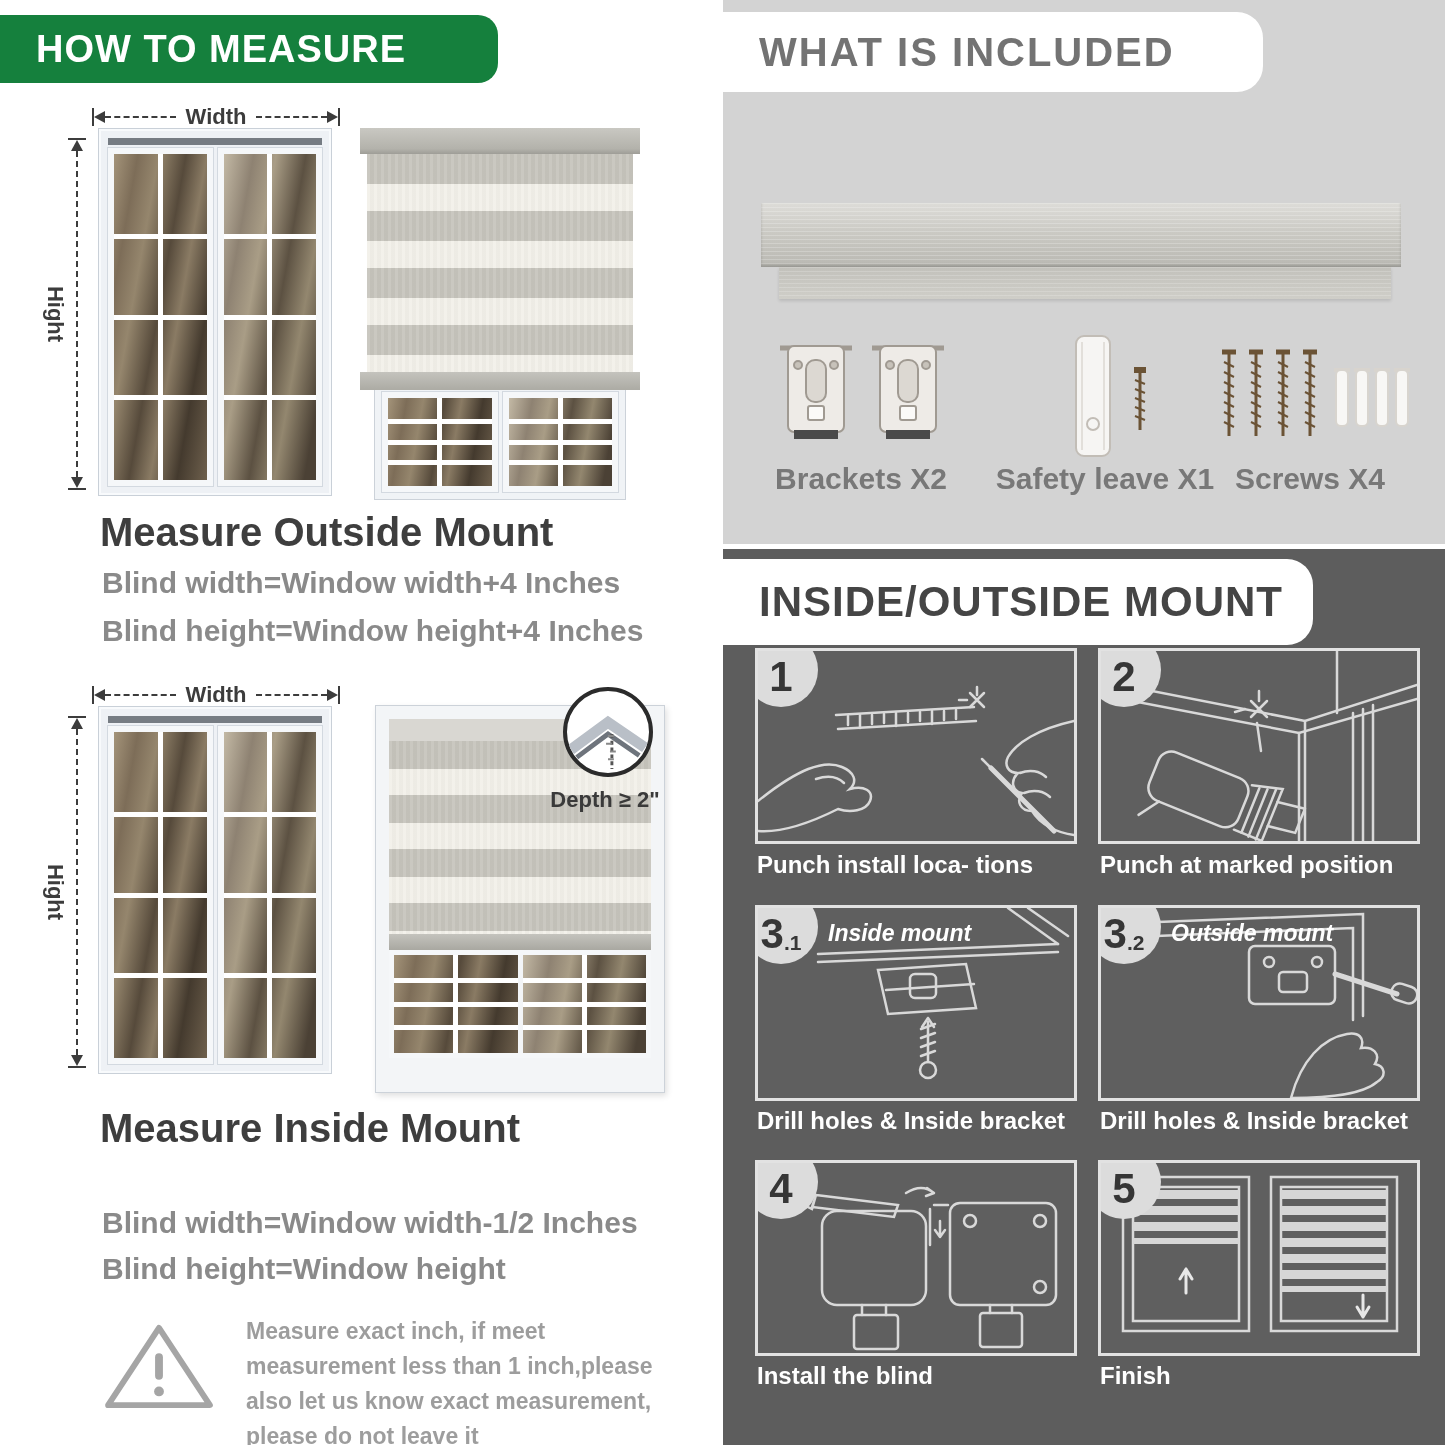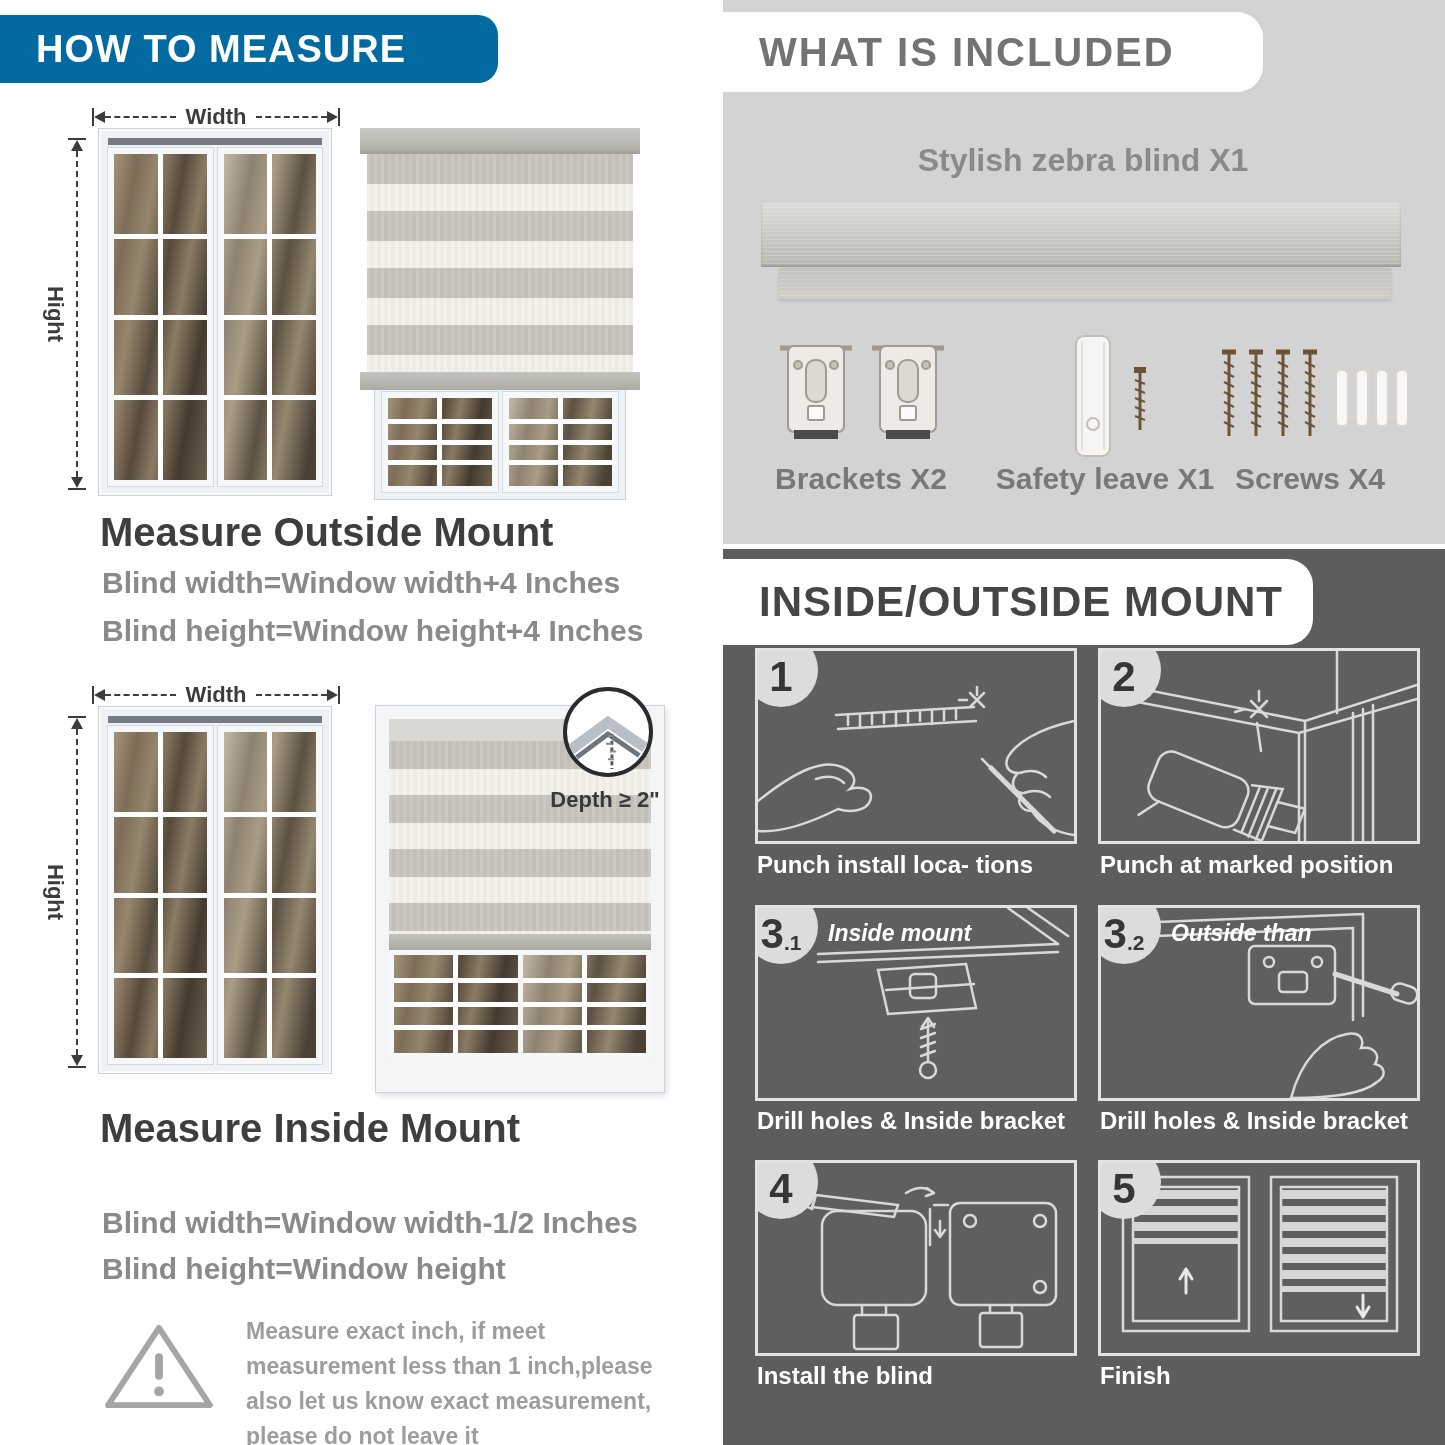--- a/index.html
+++ b/index.html
@@ -1,21 +1,21 @@
 <!DOCTYPE html>
 <html><head>
 <meta charset="utf-8">
 <style>
   html,body{margin:0;padding:0;background:#fff;}
   .canvas{position:relative;width:1445px;height:1445px;background:#fff;overflow:hidden;
           font-family:"Liberation Sans",sans-serif;}
   .abs{position:absolute;}
 
   
-  .lheader{position:absolute;left:0;top:15px;width:498px;height:68px;background:#0369a1;
+  .lheader{position:absolute;left:0;top:15px;width:498px;height:68px;background:#15803d;
            border-radius:0 20px 20px 0;display:flex;align-items:center;}
   .lheader span{color:#fff;font-weight:bold;font-size:38px;letter-spacing:1px;margin-left:36px;}
 
   .h2{position:absolute;color:#3e3e3e;font-weight:bold;font-size:40px;}
   .formula{position:absolute;color:#8a8a8a;font-weight:bold;font-size:30px;}
 
   
   .win{position:absolute;background:#eef1f5;border:1px solid #c9d0d8;padding:9px;box-sizing:border-box;
        box-shadow:inset 0 0 0 2px #f8fafc;}
   .win-lintel{height:7px;background:#767c83;margin-bottom:3px;}
@@ -225,21 +225,20 @@
       <rect x="56" y="34" width="8" height="27" rx="4" fill="#a5a5a5"></rect>
       <circle cx="60" cy="73" r="5" fill="#a5a5a5"></circle>
     </svg>
   </div>
   <div class="warn-text" style="left:246px;top:1314px;">Measure exact inch, if meet measurement less than 1 inch,please also let us know exact measurement, please do not leave it</div>
 
   <div class="sec-included">
     <div class="bar-included">
       <span>WHAT IS INCLUDED</span>
     </div>
-    <div class="product-label">Stylish zebra blind X1</div>
     <div class="hr-top"></div>
     <div class="hr-bottom"></div>
 
     <div class="abs" style="left:55px;top:338px;">
       <svg viewBox="0 0 170 125" width="170" height="125">
         <g stroke="#a09a92" fill="#eeebe7" stroke-width="2">
           <path d="M2,10 L74,10" stroke-width="5" fill="none"></path>
           <rect x="10" y="8" width="56" height="86" rx="6"></rect>
           <rect x="28" y="22" width="20" height="42" rx="9" fill="#dcd8d2"></rect>
           <circle cx="20" cy="27" r="4" fill="#c7c2ba"></circle>
@@ -403,21 +402,21 @@
           <rect x="178" y="64" width="28" height="20" rx="4"></rect>
           <path d="M234,66 L296,86" stroke-width="5"></path>
           <rect x="290" y="76" width="26" height="17" rx="8" transform="rotate(18 300 86)"></rect>
           <path d="M190,190 C200,152 222,130 246,126 C258,124 264,130 260,140 C272,138 280,146 274,156 C284,158 286,168 276,174 C262,186 230,190 190,190"></path>
         </g>
       </svg>
       <div class="badge">
         <span>3</span>
           <span class="sub">.2</span>
       </div>
-      <div class="step-title">Outside than</div>
+      <div class="step-title">Outside mount</div>
     </div>
     <div class="caption" style="left:34px;top:558px;">Drill holes &amp;  Inside bracket</div>
     <div class="caption" style="left:377px;top:558px;">Drill holes &amp;  Inside bracket</div>
 
     <div class="panel" style="left:32px;top:611px;">
       <svg class="lineart" viewBox="0 0 316 190">
         <g stroke="#d9d9d9" stroke-width="2.5" fill="none" stroke-linecap="round">
           <path d="M58,32 L140,42 L136,54 L54,44 Z M50,28 L58,32 L54,46 L46,42 Z"></path>
           <path d="M148,30 q16,-10 28,0 M176,30 l-7,-5 M176,30 l-8,3"></path>
           <rect x="64" y="48" width="104" height="94" rx="15"></rect>

